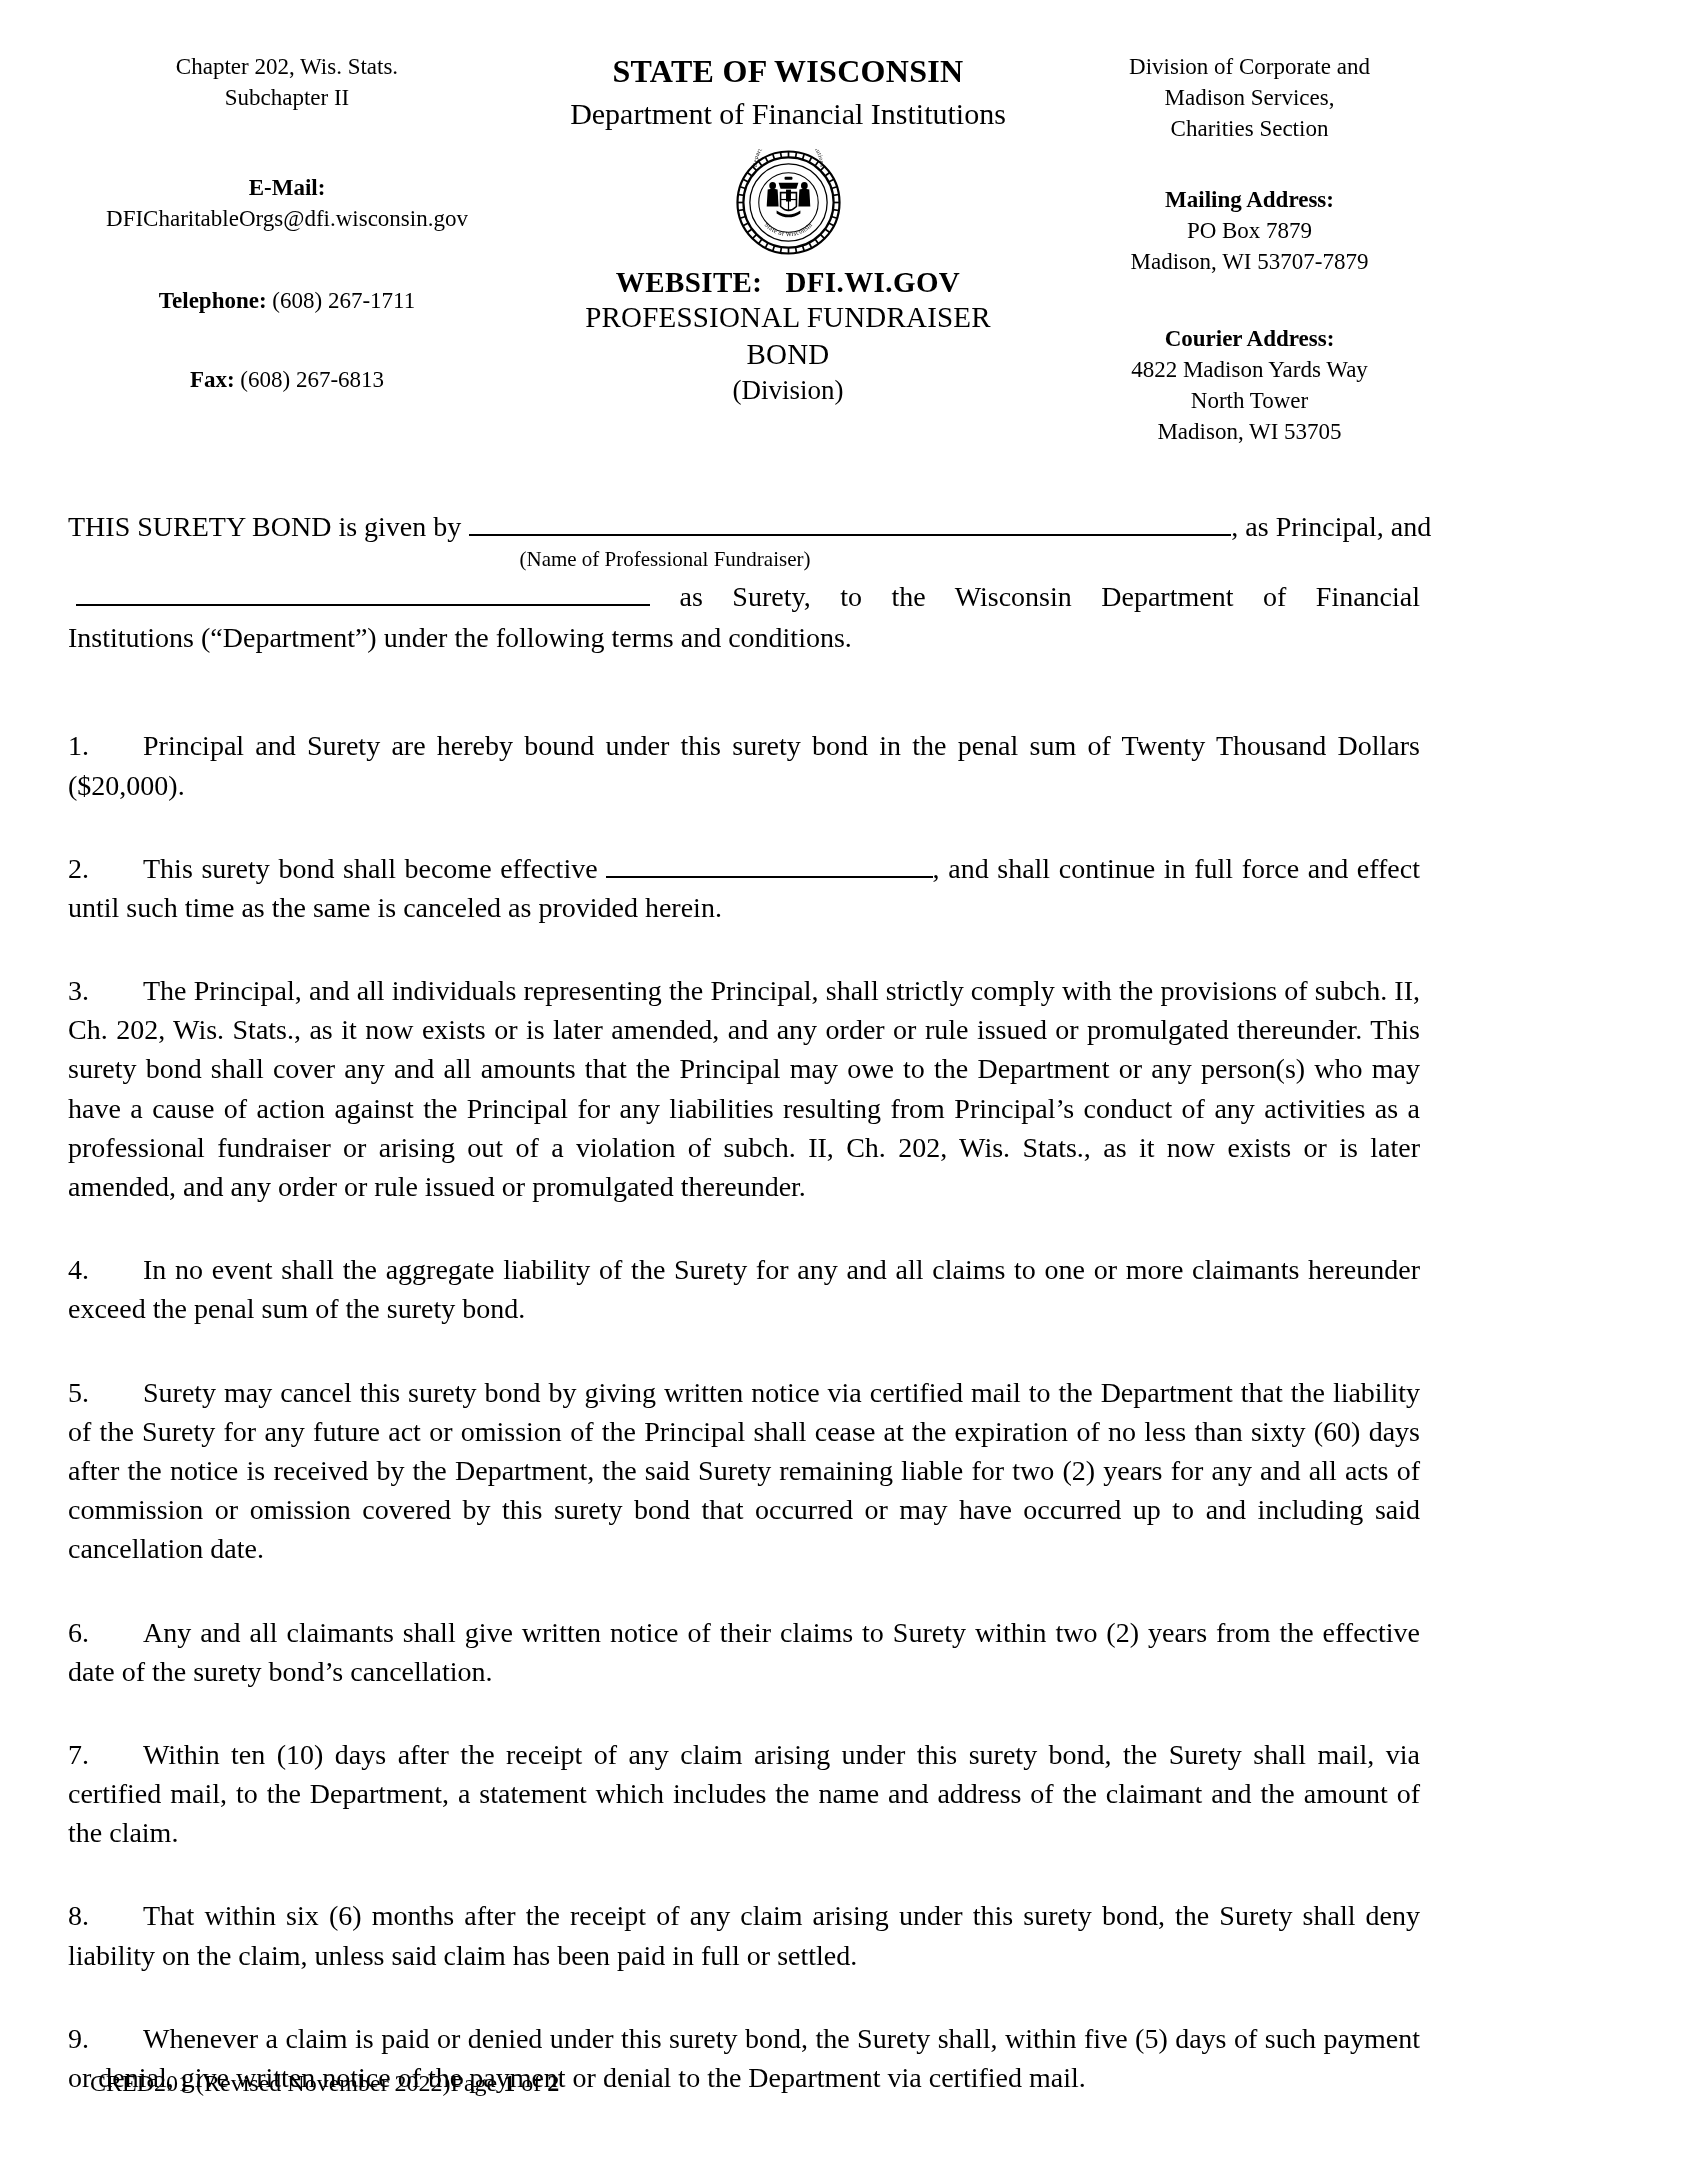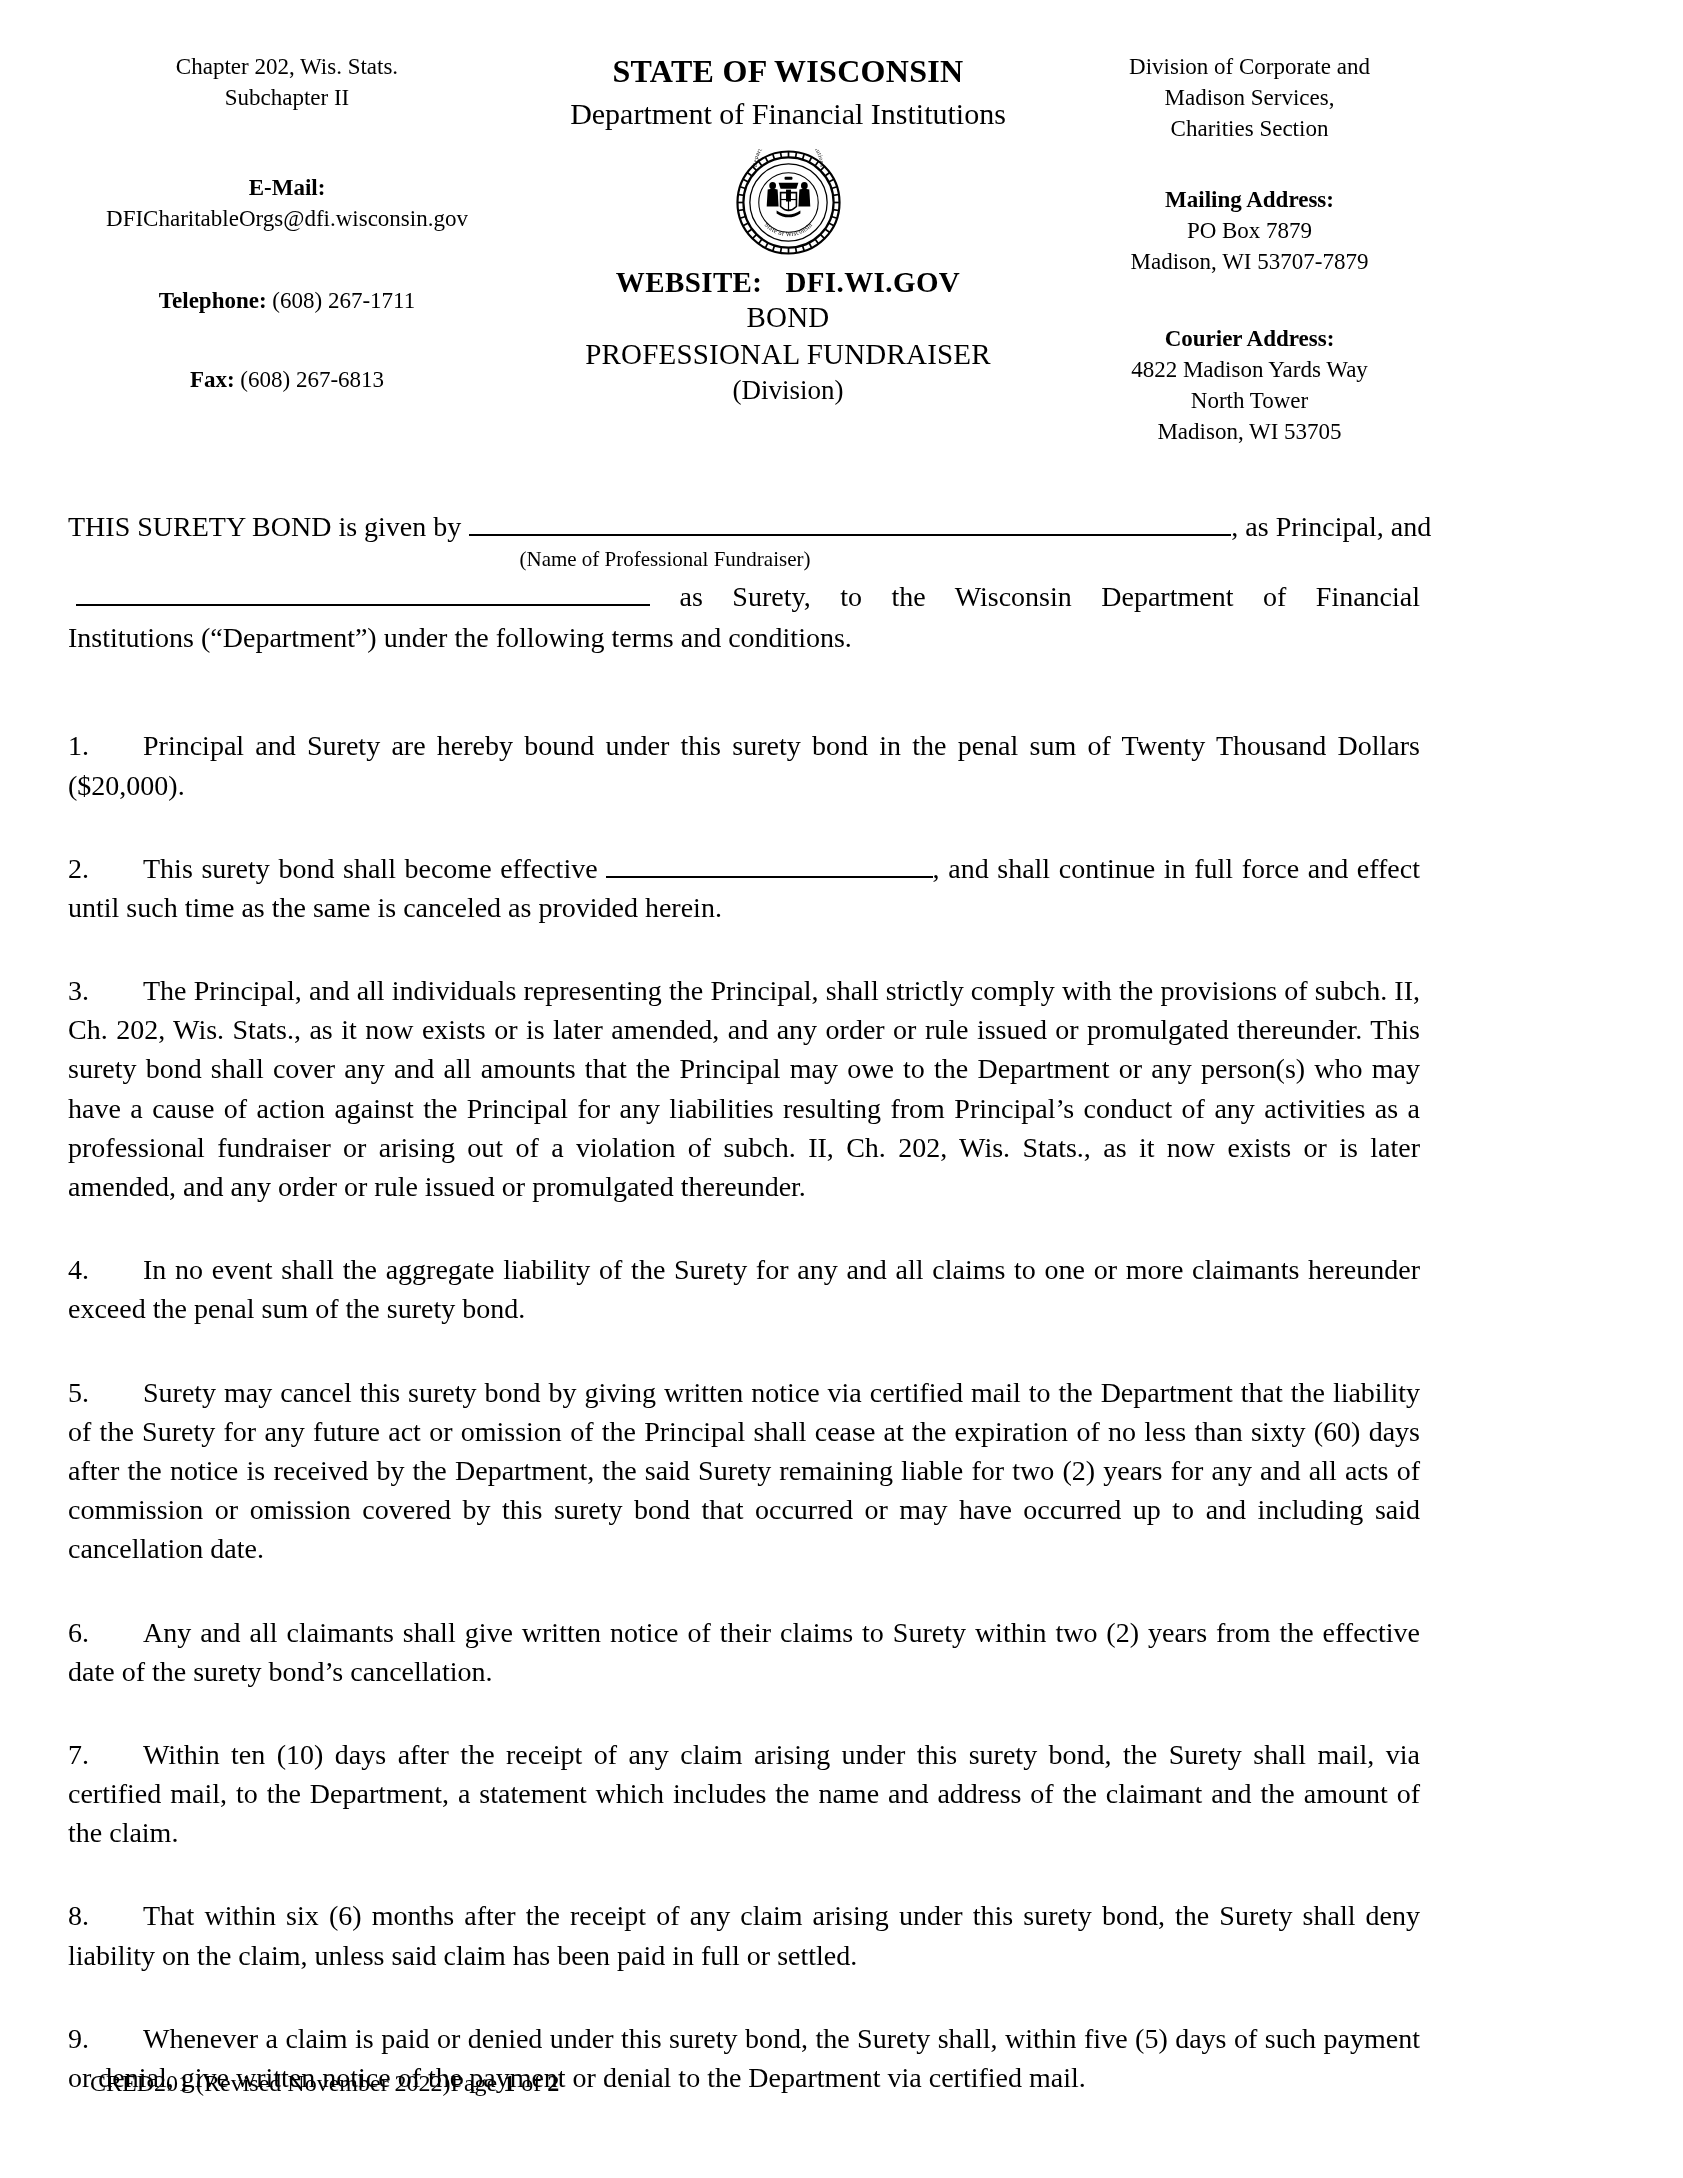--- a/index.html
+++ b/index.html
@@ -282,22 +282,22 @@
             <path d="M 42 62 Q 54 70 66 62 L 66 65 Q 54 73 42 65 Z"></path>
           </g>
         </svg>
       </div>
 
       <div class="website-line">
         <span>WEBSITE:</span>
         <span>&nbsp;</span>
         <span>DFI.WI.GOV</span>
       </div>
+      <div class="form-title">PROFESSIONAL FUNDRAISER</div>
       <div class="form-title">BOND</div>
-      <div class="form-title">PROFESSIONAL FUNDRAISER</div>
       <div class="form-sub">(Division)</div>
     </div>
 
     <div class="hdr-col-right">
       <div>
         <div>Division of Corporate and</div>
         <div>Madison Services,</div>
         <div>Charities Section</div>
       </div>
       <div class="gap-r1"></div>

